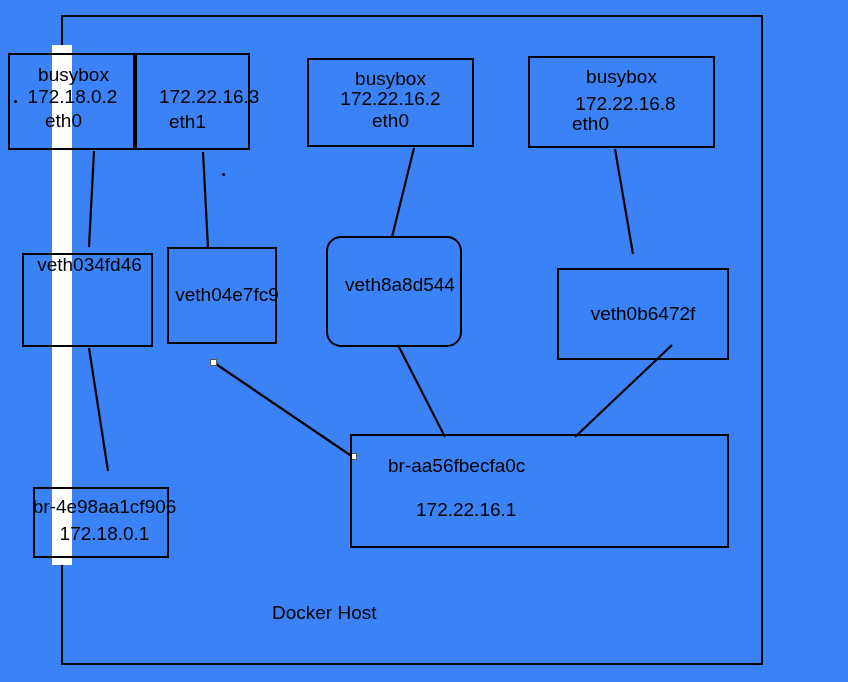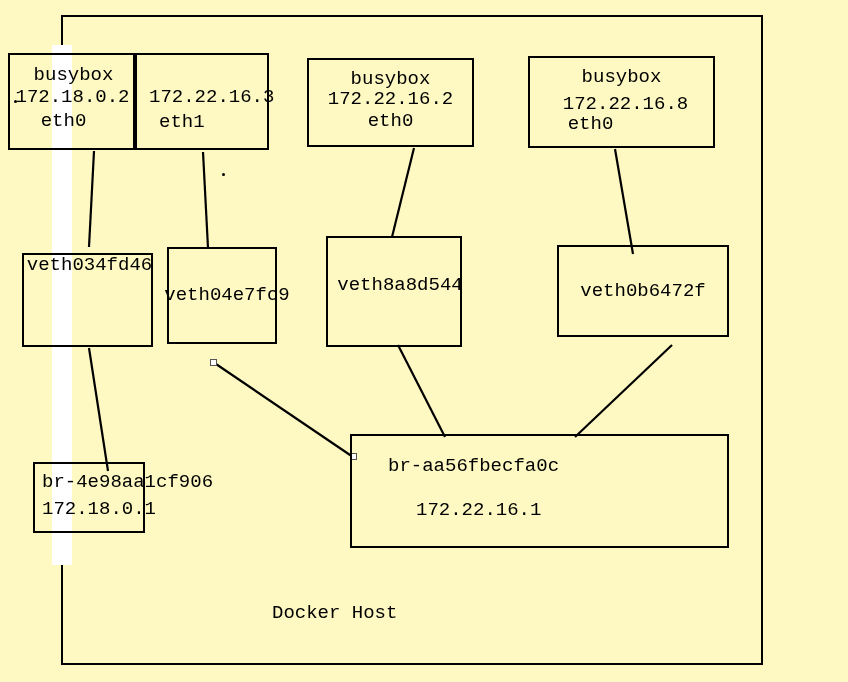--- a/index.html
+++ b/index.html
@@ -1,20 +1,20 @@
 <!DOCTYPE html>
 <html><head>
 <meta charset="utf-8">
 <style>
   html,body{margin:0;padding:0;background:#ffffff;}
   #canvas{
     position:relative;
     width:848px;height:682px;
-    background:#fef9c3;
-    font-family:Liberation Mono, monospace;
+    background:#3b82f6;
+    font-family:Liberation Sans, sans-serif;
     color:#000000;
     overflow:hidden;
   }
   .box{
     position:absolute;
     border:2px solid #000000;
     background:transparent;
     box-sizing:border-box;
     display:flex;
     flex-direction:column;
@@ -58,43 +58,43 @@
     width:3px;height:3px;
     background:#000000;
     border-radius:50%;
   }
   
   #node-busybox-1 {left:8px;  top:53px;  width:129px; height:97px; font-size:19px; padding-top:10px;}
   #node-busybox-1 .line1{margin-left:2px;}
   #node-busybox-1 .line2{margin-top:1px;}
   #node-busybox-1 .line3{margin-top:4px;margin-left:-18px;}
 
-  #node-busybox-eth1 {left:133px; top:53px; width:136px; height:97px; font-size:19px; padding-top:32px; align-items:flex-start; padding-left:14px;}
+  #node-busybox-eth1 {left:133px; top:53px; width:117px; height:97px; font-size:19px; padding-top:32px; align-items:flex-start; padding-left:24px;}
   #node-busybox-eth1 .line2{margin-top:4px;margin-left:10px;}
 
   #node-busybox-2 {left:307px; top:58px; width:167px; height:89px; font-size:19px; padding-top:9px;}
   #node-busybox-2 .line2{margin-top:-1px;}
   #node-busybox-2 .line3{margin-top:2px;}
 
   #node-busybox-3 {left:528px; top:56px; width:187px; height:92px; font-size:19px; padding-top:9px;}
   #node-busybox-3 .line2{margin-top:6px;margin-left:8px;}
   #node-busybox-3 .line3{margin-top:0px;margin-left:-62px;}
 
   #node-veth-034 {left:22px;  top:253px; width:131px; height:94px; font-size:19px; justify-content:flex-start;}
   #node-veth-034 .line1{margin-left:4px;}
 
   #node-veth-04e {left:167px; top:247px; width:110px; height:97px; font-size:19px; justify-content:center;}
   #node-veth-04e .line1{margin-left:10px;}
 
-  #node-veth-8a8 {left:326px; top:236px; width:136px; height:111px; font-size:19px; justify-content:center;}
+  #node-veth-8a8 {left:326px; top:236px; width:136px; height:111px; font-size:19px; justify-content:center;border-radius:15px;}
   #node-veth-8a8 .line1{margin-left:12px;margin-top:-12px;}
 
-  #node-veth-0b6 {left:557px; top:245px; width:172px; height:92px; font-size:19px; justify-content:center;}
+  #node-veth-0b6 {left:557px; top:268px; width:172px; height:92px; font-size:19px; justify-content:center;}
 
-  #node-br-4e98 {left:33px;  top:462px; width:112px; height:71px; font-size:19px; align-items:flex-start; padding:8px 0 0 7px;}
+  #node-br-4e98 {left:33px;  top:487px; width:136px; height:71px; font-size:19px; align-items:center; padding:8px 0 0 7px;}
   #node-br-4e98 .line2{margin-top:6px;}
 
   #node-br-aa56 {left:350px; top:434px; width:379px; height:114px; font-size:19px; align-items:flex-start; padding:20px 0 0 36px;gap:11px;}
   #node-br-aa56 .line2{margin-top:12px;margin-left:28px;}
 
   #host-frame-main{left:61px; top:15px; width:702px; height:650px;}
   
   .frame-mask{position:absolute;background:#ffffff;}
   #mask-left-upper{left:52px; top:45px; width:20px; height:520px;}
   #host-label-main{left:272px; top:602px;}

